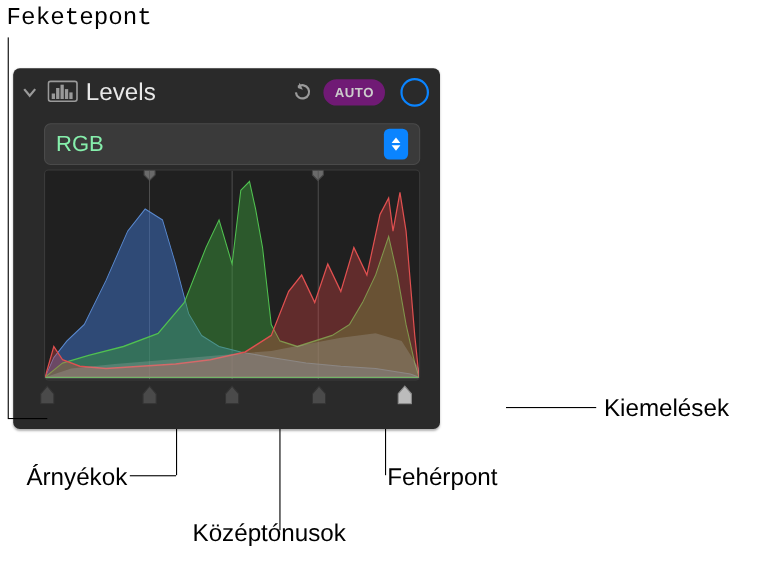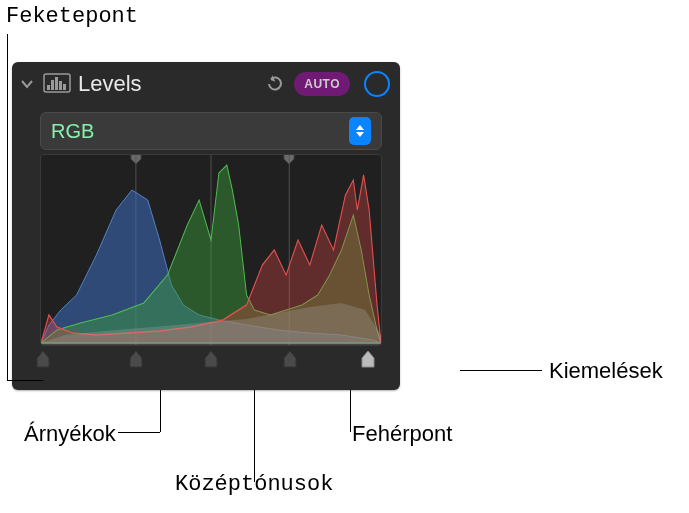--- a/index.html
+++ b/index.html
@@ -166,21 +166,21 @@
   }
   .top-knob svg path { fill:#6a6a6a; stroke:#444; }
 </style>
 </head>
 <body>
 
 <div class="label" style="left:6px; top:4px;font-family:Liberation Mono, monospace;">Feketepont</div>
 <div class="label" style="left:549px; top:358px;">Kiemelések</div>
 <div class="label" style="left:24px; top:421px;">Árnyékok</div>
 <div class="label" style="left:352px; top:421px;">Fehérpont</div>
-<div class="label" style="left:175px; top:472px;font-family:Liberation Mono, monospace;">Középtónusok</div>
+<div class="label" style="left:175px; top:472px;">Középtónusok</div>
 
 <div class="panel">
 
   <div class="panel-header">
     <div class="chevron">
       <svg width="14" height="14" viewBox="0 0 14 14">
           <path d="M4 2 L10 7 L4 12" stroke="#9a9a9a" stroke-width="2" fill="none" transform="rotate(90 7 7)"></path>
         </svg>
     </div>
     <div class="levels-icon">

